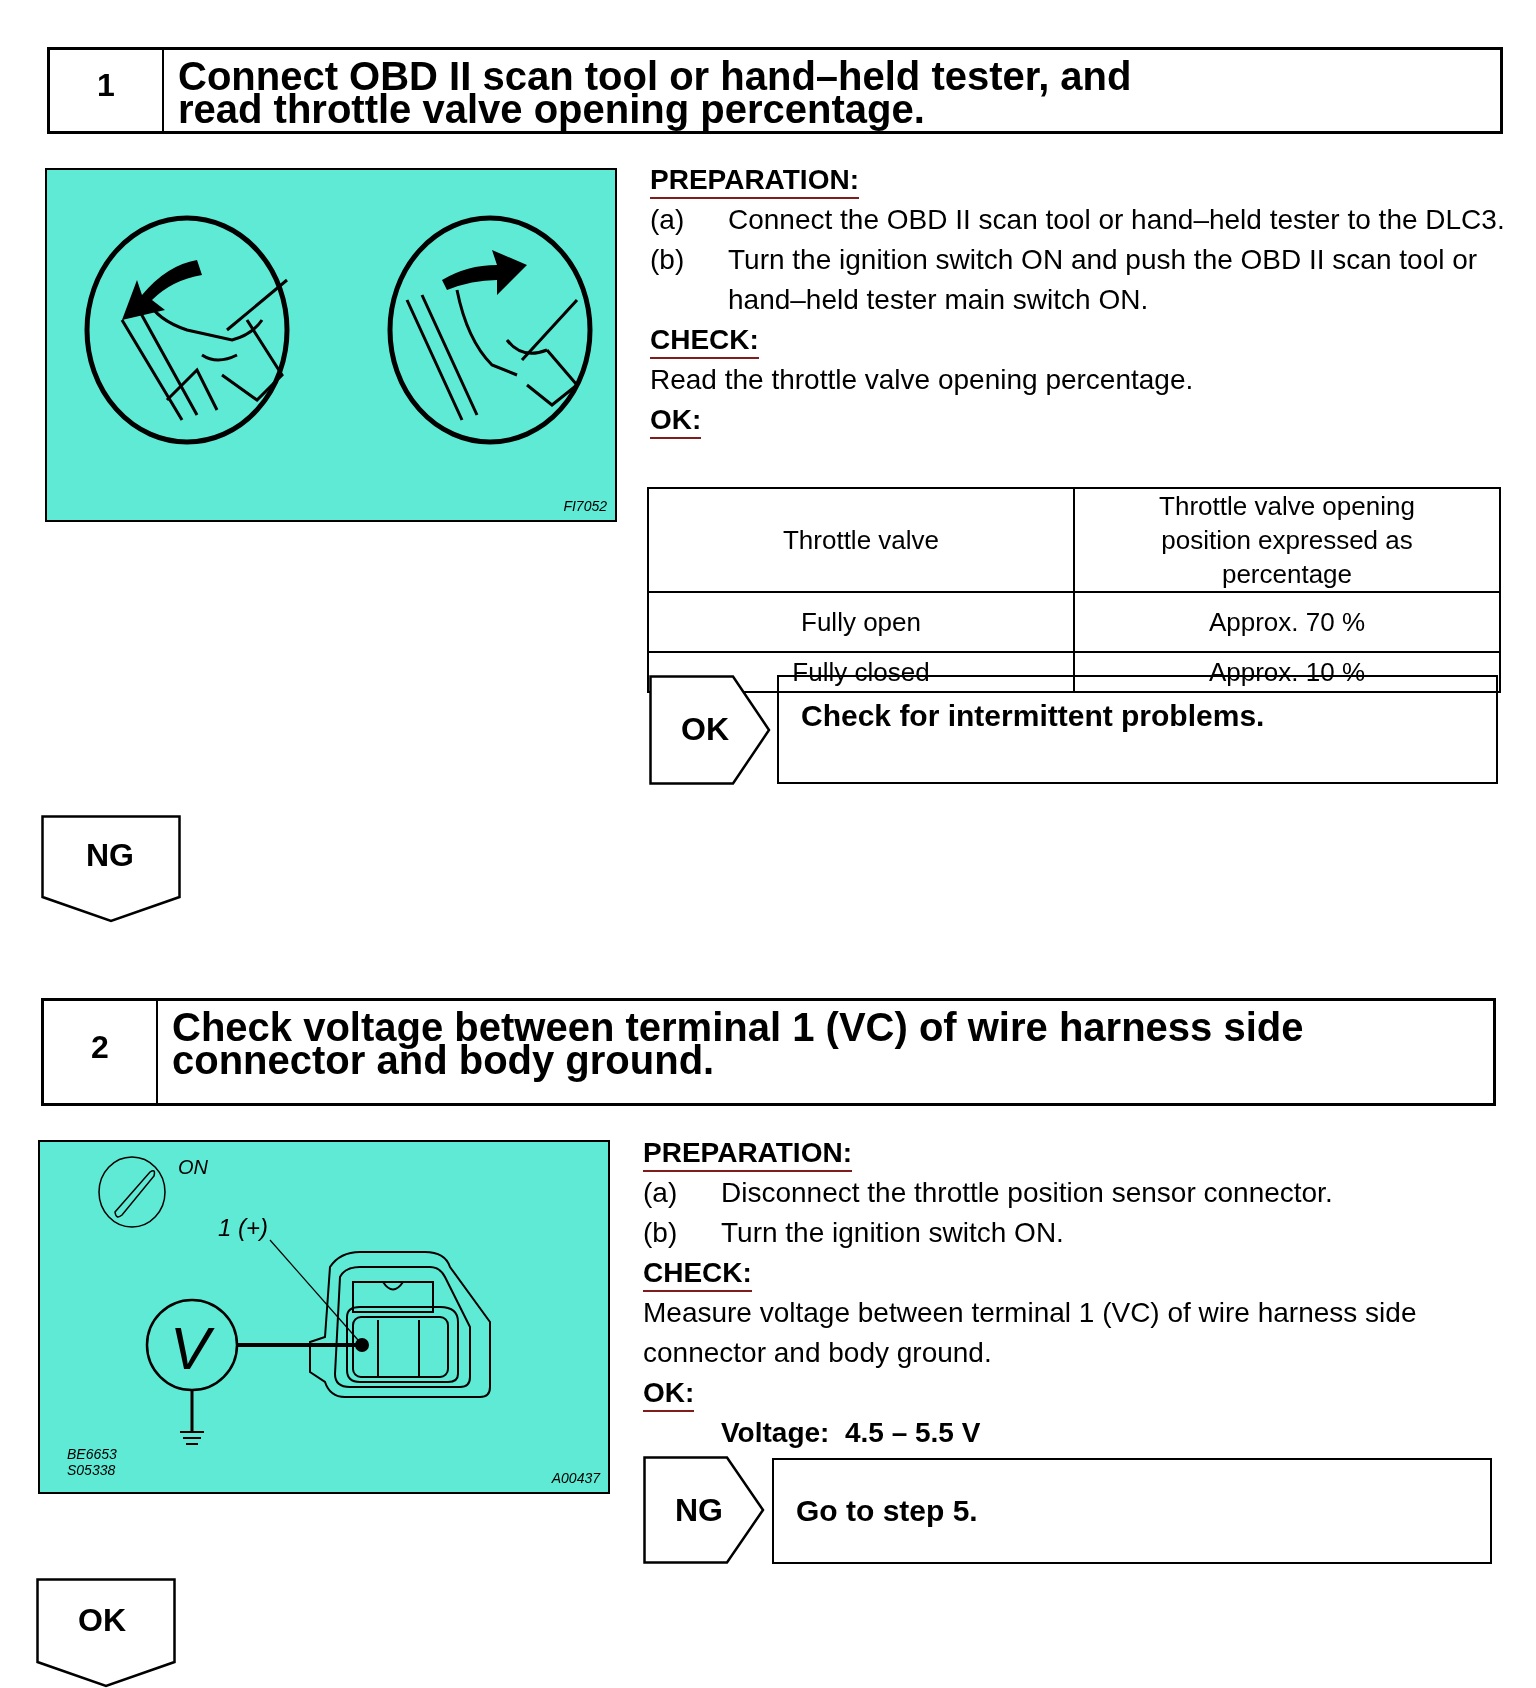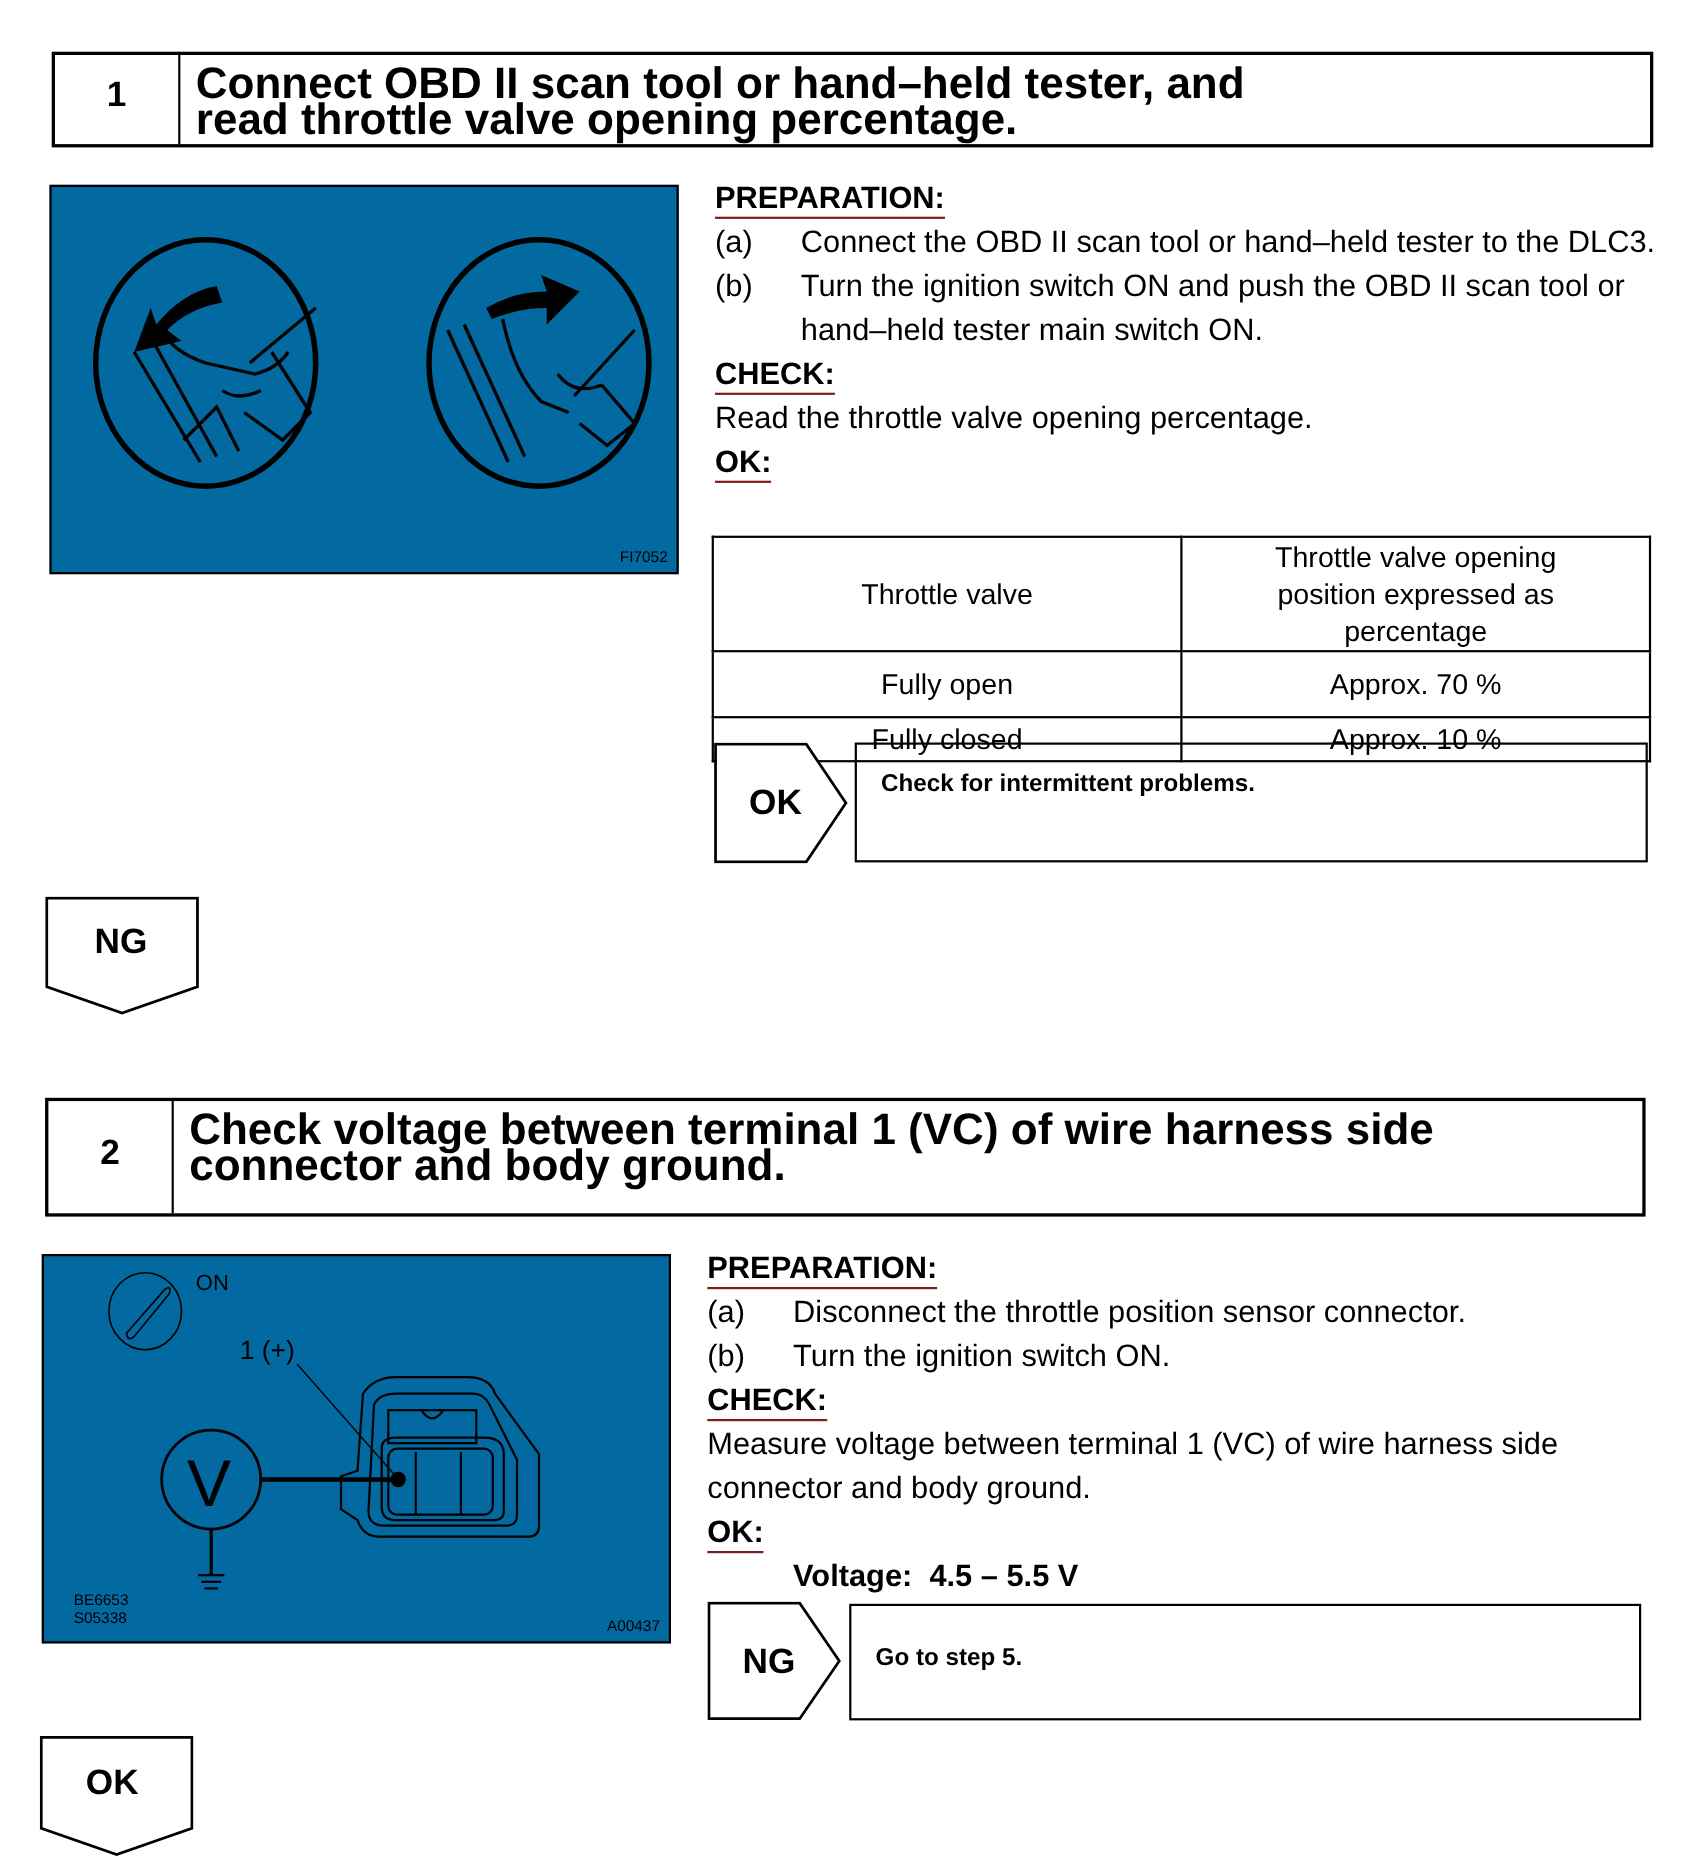--- a/index.html
+++ b/index.html
@@ -3,33 +3,33 @@
 <meta charset="utf-8">
 <style>
   html, body { margin:0; padding:0; background:#fff; }
   body { width:1536px; height:1688px; position:relative; overflow:hidden; color:#000;
          font-family:"Liberation Sans", sans-serif; }
   .abs { position:absolute; }
   .step-header { position:absolute; border:3px solid #000; box-sizing:border-box; display:flex; }
   .step-num { width:114px; border-right:2px solid #000; display:flex; align-items:center; justify-content:center;
               font-weight:bold; font-size:32px; padding-bottom:10px; box-sizing:border-box; }
   .step-title { flex:1; padding:10px 14px; font-weight:bold; font-size:40px; line-height:33px; }
-  .figure { position:absolute; border:2.5px solid #000; box-sizing:border-box; background:#0369a1; }
+  .figure { position:absolute; border:2.5px solid #000; box-sizing:border-box; background:#5eead4;font-style:italic; }
   .fig-code { position:absolute; font-size:14px; }
   .section { position:absolute; font-size:28px; line-height:40px; }
   .label { font-weight:bold; display:inline-block; border-bottom:2px solid #7f1d1d; line-height:34px; }
   .item { display:flex; }
   .item .mark { width:78px; flex:none; }
   .item .txt { flex:1; }
   table.spec { position:absolute; border-collapse:collapse; font-size:26px; }
   table.spec td { border:2.5px solid #000; text-align:center; padding:0 6px; }
   .arrow-right { position:absolute; }
   .arrow-right svg, .arrow-down svg { position:absolute; left:0; top:0; }
   .arrow-label { position:absolute; font-weight:bold; font-size:32px; }
-  .result-box { position:absolute; border:2.5px solid #000; box-sizing:border-box; font-weight:bold; font-size:22px; padding:22px 22px; }
+  .result-box { position:absolute; border:2.5px solid #000; box-sizing:border-box; font-weight:bold; font-size:30px; padding:22px 22px; }
   .arrow-down { position:absolute; }
 </style>
 </head>
 <body>
 
 <div class="step-header" style="left:47px; top:47px; width:1456px; height:87px;">
   <div class="step-num">1</div>
   <div class="step-title" style="padding-right:300px;">Connect OBD II scan tool or hand–held tester, and read throttle valve opening percentage.</div>
 </div>
 

